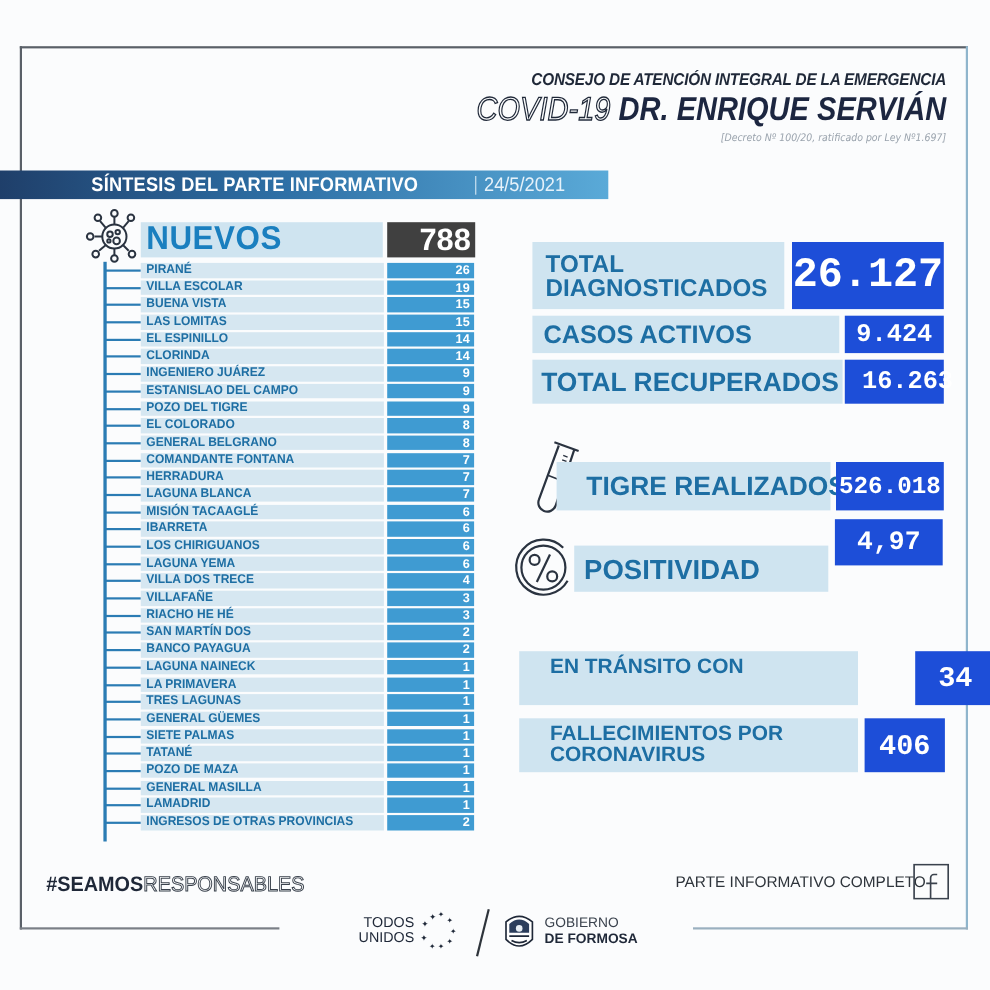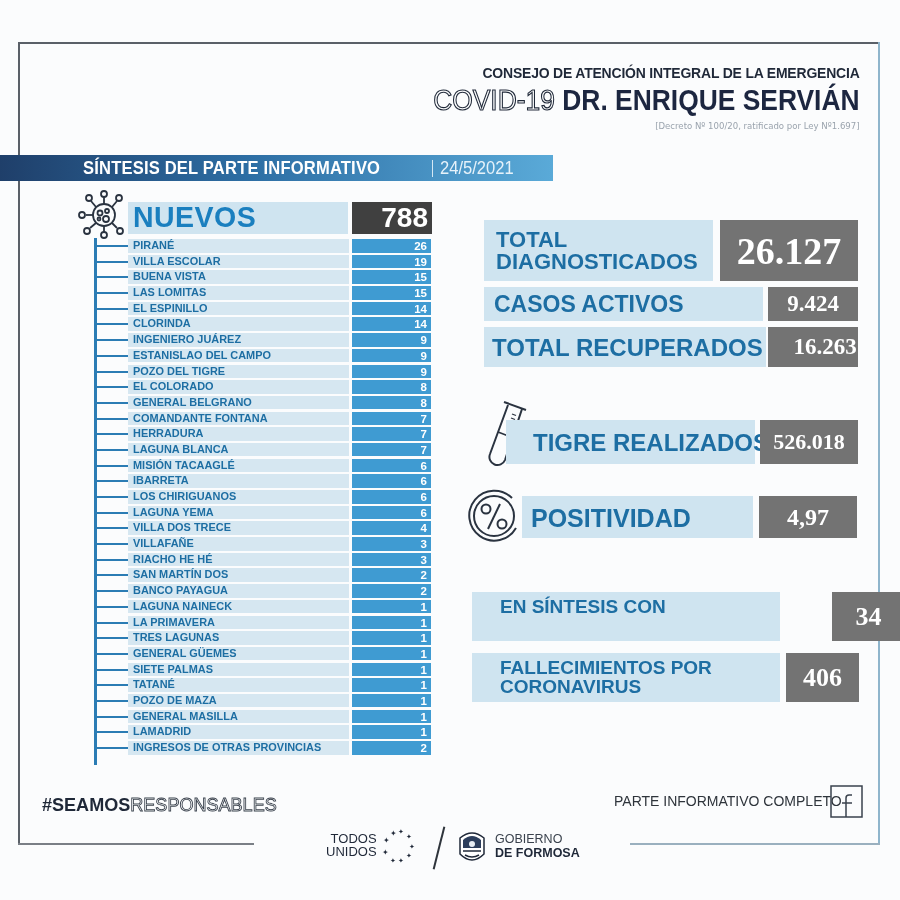--- a/index.html
+++ b/index.html
@@ -5,21 +5,21 @@
   * { box-sizing: border-box; margin: 0; padding: 0; }
   html, body { width: 900px; height: 900px; background: #fbfcfd; overflow: hidden; }
   body { position: relative; font-family: "DejaVu Sans", "Liberation Sans", sans-serif; }
 
   .frame-top { position: absolute; left: 18px; top: 42px; width: 862px; height: 2px; background: #5a6068; }
   .frame-left { position: absolute; left: 18px; top: 42px; width: 2px; height: 803px; background: #5a6068; }
   .frame-right { position: absolute; left: 878px; top: 42px; width: 2px; height: 803px; background: #8fb5cc; }
   .frame-bottom-left { position: absolute; left: 18px; top: 843px; width: 236px; height: 2px; background: #7a7f86; }
   .frame-bottom-right { position: absolute; left: 630px; top: 843px; width: 250px; height: 2px; background: #9ab0bf; }
 
-  .header { position: absolute; right: 40px; top: 64px; text-align: right; }
+  .header { position: absolute; right: 40px; top: 64px; text-align: right; font-style: italic; }
   .header .org { font-family: "Liberation Sans", sans-serif; font-weight: bold; font-size: 15.5px; color: #1f2838; letter-spacing: -0.2px; transform: scaleX(0.9); transform-origin: right; }
   .header .title-row { margin-top: 2px; font-family: "Liberation Sans", sans-serif; font-weight: bold; font-size: 30px; line-height: 32px; transform: scaleX(0.88); transform-origin: right; white-space: nowrap; }
   .header .title-outline { color: #fbfcfd; -webkit-text-stroke: 1.2px #1f2838; font-weight: normal; }
   .header .title-name { color: #1c2640; }
   .header .decree { margin-top: 4px; font-size: 9.5px; color: #9aa3ad; transform: scaleX(0.9); transform-origin: right; white-space: nowrap; }
 
   .synth-bar { position: absolute; left: 0; top: 155px; width: 553px; height: 26px;
     background: linear-gradient(90deg, #1f3f6a 0%, #2d6ea4 45%, #5aaad8 100%); color: #fff; }
   .synth-bar .label { position: absolute; left: 83px; top: 3px; font-family: "Liberation Sans", sans-serif; font-weight: bold; font-size: 18px; letter-spacing: 0.2px; transform: scaleX(0.92); transform-origin: left; white-space: nowrap; }
   .synth-bar .sep { position: absolute; left: 432px; top: 5px; width: 1px; height: 17px; background: #d5e8f4; }
@@ -36,21 +36,21 @@
   .list { position: absolute; left: 95px; top: 238px; width: 340px; }
   .row { position: relative; height: 15.7px; }
   .row .branch { position: absolute; left: 0; top: 7px; width: 33px; height: 2px; background: #2b7cb4; }
   .row .name-box { position: absolute; left: 33px; top: 1px; width: 221px; height: 13.5px; background: #d6e7f1; }
   .row .name { position: absolute; left: 38px; top: 0px; font-family: "Liberation Sans", sans-serif; font-weight: bold; font-size: 11.5px; line-height: 15px; color: #1d6ea3; white-space: nowrap; transform: scaleX(0.95); transform-origin: left; }
   .row .val-box { position: absolute; left: 257px; top: 1px; width: 79px; height: 13.5px; background: #3f9bd2; }
   .row .val { position: absolute; right: 4px; top: 0px; font-family: "Liberation Sans", sans-serif; font-weight: bold; font-size: 11.5px; line-height: 14px; color: #fff; }
 
   .stat { position: absolute; }
   .stat .lbox { position: absolute; background: #cfe4f0; }
-  .stat .vbox { position: absolute; background: #737373; color: #fff; font-family: Liberation Serif, serif; font-weight: bold; display: flex; align-items: center; justify-content: center; }
+  .stat .vbox { position: absolute; background: #1d4ed8; color: #fff; font-family: Liberation Mono, monospace; font-weight: bold; display: flex; align-items: center; justify-content: center; }
   .stat .ltext { position: absolute; font-family: "Liberation Sans", sans-serif; font-weight: bold; color: #1d6ea3; white-space: nowrap; line-height: 1.0; }
 
   .tube-icon { position: absolute; left: 480px; top: 398px; width: 50px; height: 72px; }
   .pct-icon { position: absolute; left: 464px; top: 486px; width: 60px; height: 60px; }
 
   .hashtag { position: absolute; left: 42px; top: 794px; font-family: "Liberation Sans", sans-serif; font-weight: bold; font-size: 19px; white-space: nowrap; transform: scaleX(0.95); transform-origin: left; }
   .hashtag .h1 { color: #1f2838; }
   .hashtag .h2 { color: #fbfcfd; -webkit-text-stroke: 0.9px #3a424d; font-weight: normal; }
 
   .parte { position: absolute; left: 614px; top: 793px; font-family: "Liberation Sans", sans-serif; font-size: 14px; color: #2e343b; white-space: nowrap; }
@@ -419,27 +419,27 @@
 <svg class="pct-icon" viewBox="0 0 60 60" fill="none" stroke="#2a3340" stroke-width="2">
   <path d="M48 12 A25 25 0 1 0 52 42"></path>
   <circle cx="30" cy="30" r="20"></circle>
   <circle cx="22" cy="23" r="4.5"></circle>
   <circle cx="38" cy="38" r="4.5"></circle>
   <line x1="36" y1="18" x2="24" y2="43"></line>
 </svg>
 <div class="stat">
   <div class="lbox" style="left:522px; top:496px; width:231px; height:42px;"></div>
   <div class="ltext" style="left:531px; top:506px; font-size:25px;">POSITIVIDAD</div>
-  <div class="vbox" style="left:759px; top:496px; width:98px; height:42px; font-size:24px;">4,97</div>
+  <div class="vbox" style="left:759px; top:472px; width:98px; height:42px; font-size:24px;">4,97</div>
 </div>
 
 <div class="stat">
   <div class="lbox" style="left:472px; top:592px; width:308px; height:49px;"></div>
   <div class="ltext" style="left:500px; top:597px; font-size:19px;">
-    <div>EN SÍNTESIS CON</div>
+    <div>EN TRÁNSITO CON</div>
   </div>
   <div class="vbox" style="left:786px; top:592px; width:73px; height:49px; font-size:26px;margin-left:46px;">34</div>
 </div>
 
 <div class="stat">
   <div class="lbox" style="left:472px; top:653px; width:308px; height:49px;"></div>
   <div class="ltext" style="left:500px; top:658px; font-size:19px;">
     <div>FALLECIMIENTOS POR</div>
     <div>CORONAVIRUS</div>
   </div>

